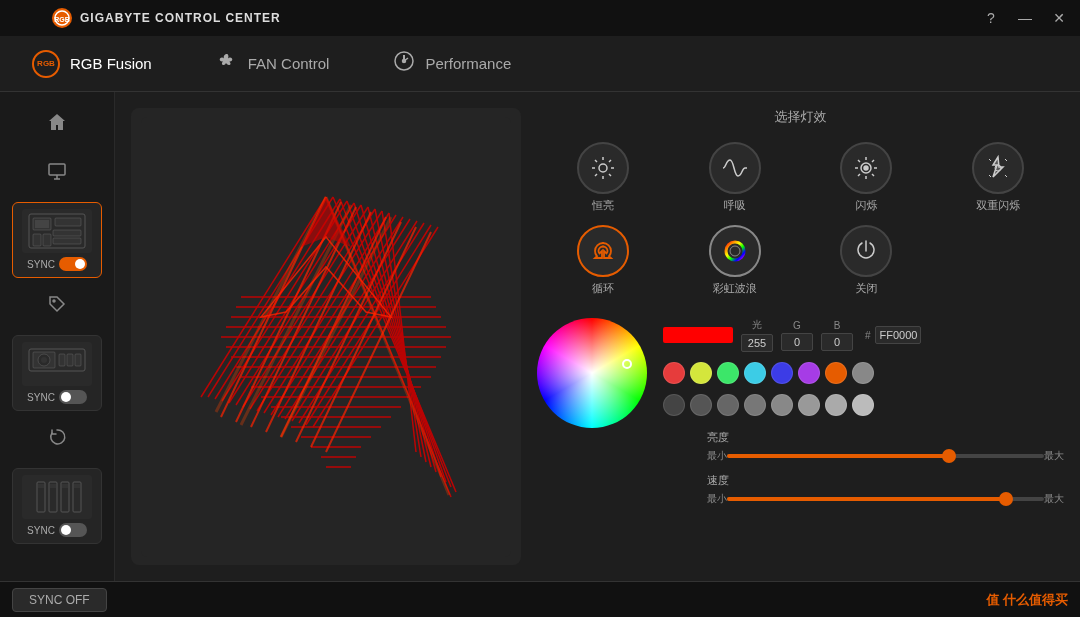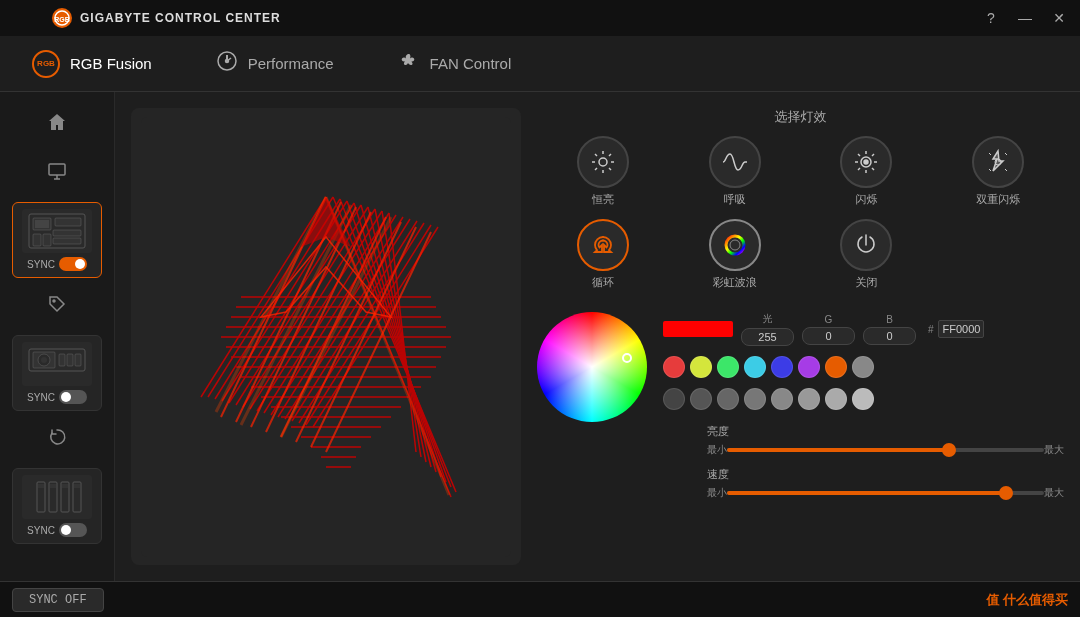--- a/index.html
+++ b/index.html
@@ -203,21 +203,21 @@
       flex: 1;
       display: flex;
       flex-direction: column;
       gap: 12px;
     }
 
     #effect-section-title {
       text-align: center;
       font-size: 13px;
       color: #aaa;
-      margin-bottom: 4px;
+      margin-bottom: 10px;
     }
 
     #effect-grid {
       display: grid;
       grid-template-columns: repeat(4, 1fr);
     }
 
     .effect-btn {
       display: flex;
       flex-direction: column;
@@ -320,22 +320,22 @@
     }
     .rgb-label {
       font-size: 10px;
       color: #888;
     }
     .rgb-value {
       font-size: 11px;
       color: #ccc;
       background: #2a2a2a;
       border: 1px solid #444;
-      border-radius: 8px;
-      width: 53px;
+      border-radius: 2px;
+      width: 32px;
       text-align: center;
       padding: 2px 0;
     }
     #hex-field {
       display: flex;
       align-items: center;
       gap: 4px;
       margin-left: 4px;
     }
     #hex-label { font-size: 10px; color: #888; }
@@ -428,21 +428,20 @@
       border-top: 1px solid #333;
     }
     #sync-off-btn {
       background: #2a2a2a;
       border: 1px solid #444;
       border-radius: 4px;
       padding: 4px 16px;
       color: #aaa;
       font-size: 12px;
       cursor: pointer;
-      font-family: Liberation Mono, monospace;
     }
     #watermark {
       margin-left: auto;
       font-size: 13px;
       color: #888;
     }
     #watermark span {
       color: #e65c00;
       font-weight: bold;
     }
@@ -464,40 +463,40 @@
     <span class="title-btn">?</span>
     <span class="title-btn">—</span>
     <span class="title-btn">✕</span>
   </div>
 </div>
 
 <div id="tab-bar">
   <div class="tab-item active">
     <div class="tab-rgb-icon">RGB</div>
     <span>RGB Fusion</span>
+  </div>
+  <div class="tab-item">
+    <div class="tab-icon">
+      <svg width="22" height="22" viewBox="0 0 22 22" fill="#aaa">
+        <circle cx="11" cy="11" r="2.5" fill="#aaa"></circle>
+        <path d="M11 4 C9 4 7 6 8 8.5 C7 7 5 7 4 8.5 C3 10 4.5 12 7 11.5 C5.5 12.5 5.5 14.5 7 15 C8.5 15.5 10 14 10 12 C10.5 14 12 15.5 13.5 15 C15 14.5 15 12.5 13 11.5 C15.5 12 17 10 16 8.5 C15 7 13 7 12 8.5 C13 6 12 4 11 4Z" fill="#aaa"></path>
+      </svg>
+    </div>
+    <span>FAN Control</span>
   </div>
   <div class="tab-item">
     <div class="tab-icon">
       <svg width="22" height="22" viewBox="0 0 22 22" fill="none" stroke="#aaa" stroke-width="1.5">
         <circle cx="11" cy="11" r="9"></circle>
         <path d="M11 11 L11 5" stroke-width="2"></path>
         <path d="M11 11 L15 8" stroke-width="1.5"></path>
         <circle cx="11" cy="11" r="1.5" fill="#aaa"></circle>
       </svg>
     </div>
     <span>Performance</span>
-  </div>
-  <div class="tab-item">
-    <div class="tab-icon">
-      <svg width="22" height="22" viewBox="0 0 22 22" fill="#aaa">
-        <circle cx="11" cy="11" r="2.5" fill="#aaa"></circle>
-        <path d="M11 4 C9 4 7 6 8 8.5 C7 7 5 7 4 8.5 C3 10 4.5 12 7 11.5 C5.5 12.5 5.5 14.5 7 15 C8.5 15.5 10 14 10 12 C10.5 14 12 15.5 13.5 15 C15 14.5 15 12.5 13 11.5 C15.5 12 17 10 16 8.5 C15 7 13 7 12 8.5 C13 6 12 4 11 4Z" fill="#aaa"></path>
-      </svg>
-    </div>
-    <span>FAN Control</span>
   </div>
 </div>
 
 <div id="main">
 
   <div id="sidebar">
     <div class="sidebar-icon-btn">
       <svg width="20" height="20" viewBox="0 0 20 20" fill="#888">
         <path d="M10 2L2 9h2v9h5v-5h2v5h5V9h2L10 2z"></path>
       </svg>

